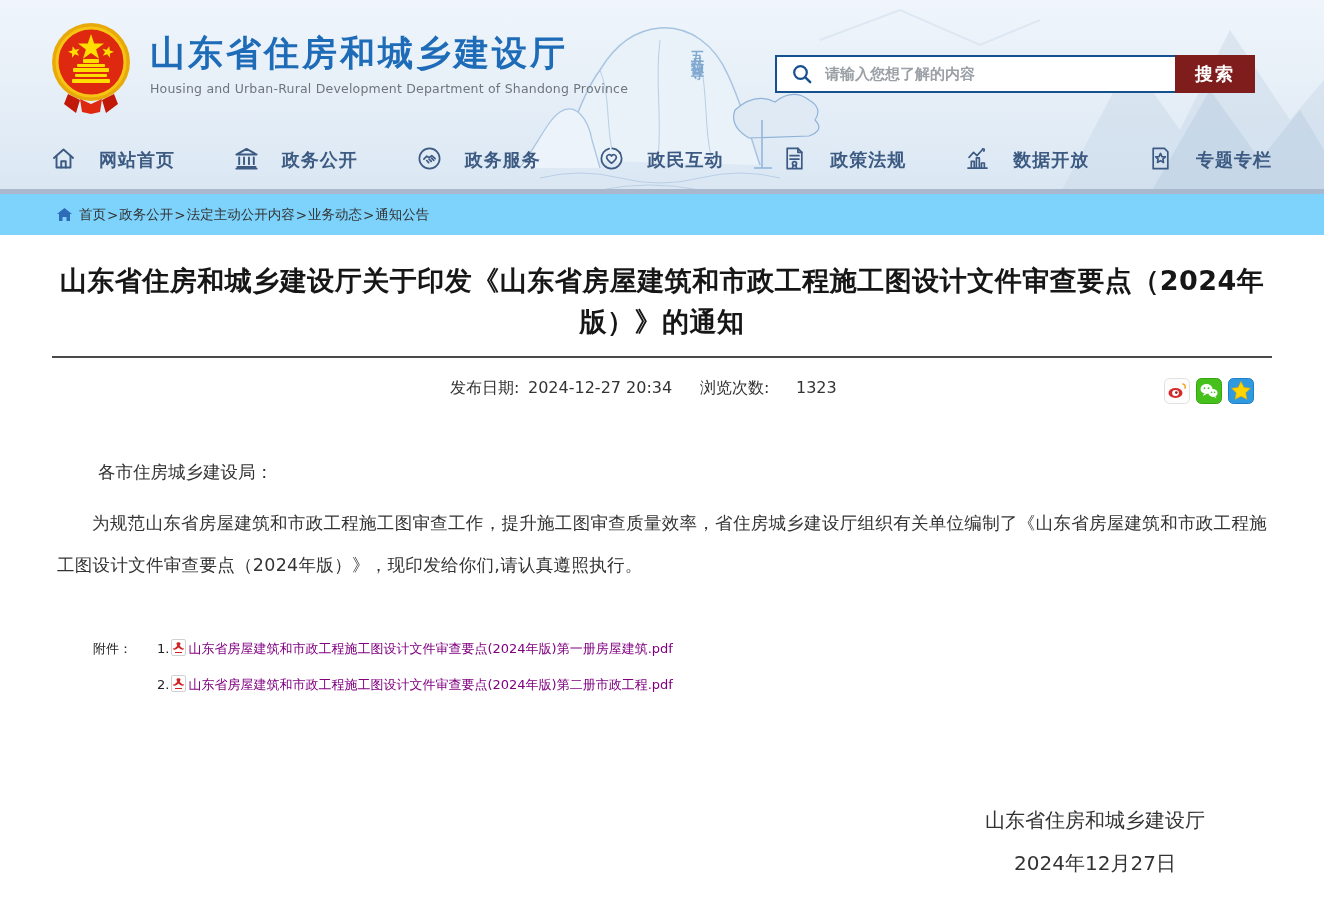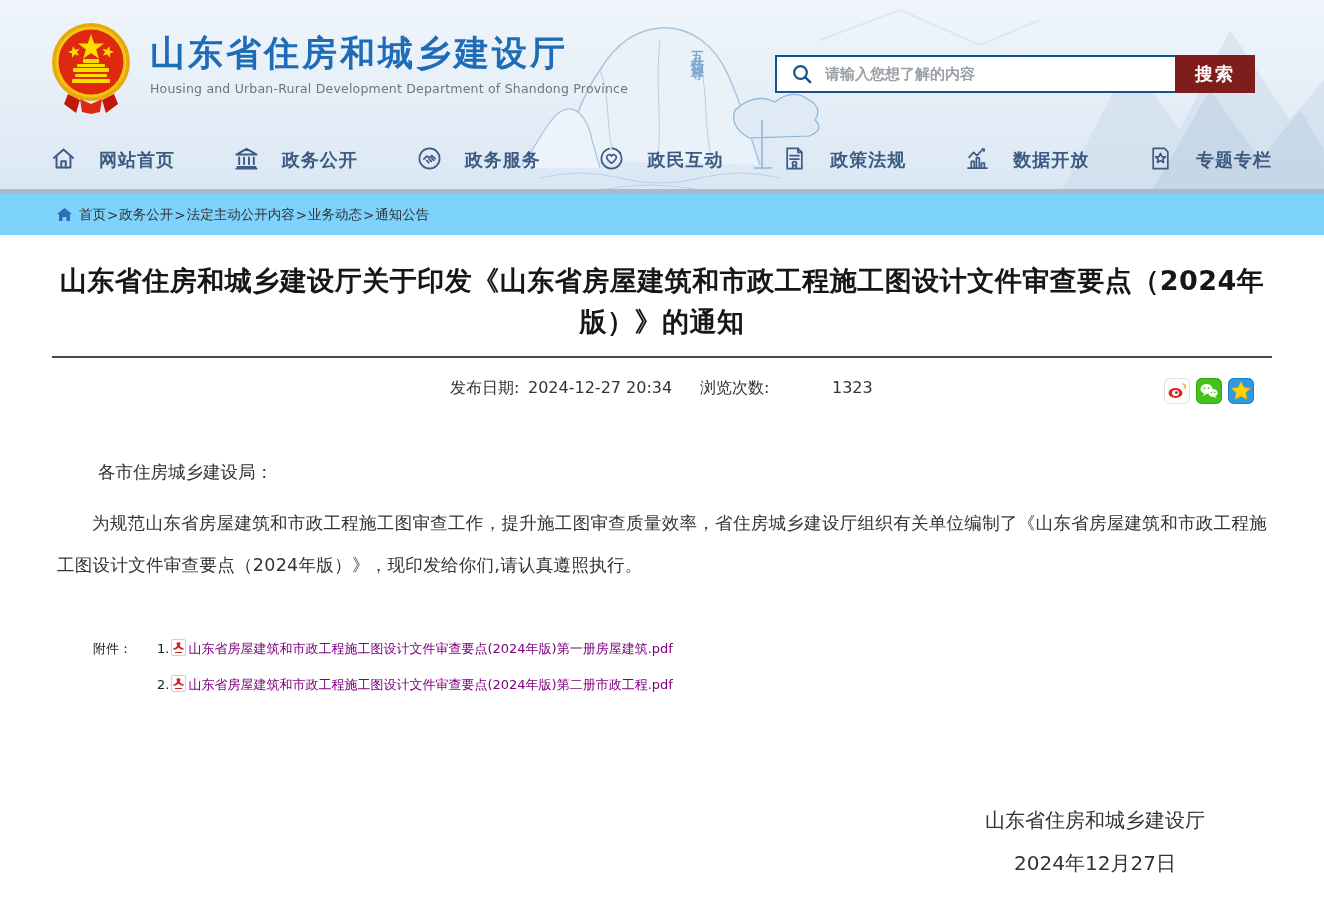--- a/index.html
+++ b/index.html
@@ -73,21 +73,21 @@
     font-size:27px; font-weight:700; color:#161616; line-height:1.5;
     padding:0 8px; letter-spacing:.5px;
   }
   .title-rule { border:none; border-top:2px solid #4a4a4a; margin:14px 2px 0; }
 
   .meta { position:relative; margin-top:16px; height:30px; font-size:16px; color:#333; }
   .meta span { position:absolute; top:4px; white-space:nowrap; }
   .meta .m-date-label { left:400px; }
   .meta .m-date { left:478px; }
   .meta .m-views-label { left:650px; }
-  .meta .m-views { left:782px;text-align:right; }
+  .meta .m-views { left:746px;text-align:right; }
   .share { position:absolute; right:20px; top:0; display:flex; gap:6px; }
   .share a { display:block; width:26px; height:26px; cursor:pointer; }
 
   .article-body { padding:0 7px; }
   .salutation { margin-top:56px; font-size:17.5px; color:#333;margin-left:41px; }
   .para {
     margin:14px 0 0; font-size:17.5px; color:#333; line-height:2.45;
     text-indent:2em; letter-spacing:.3px; text-align:justify;
   }
 

